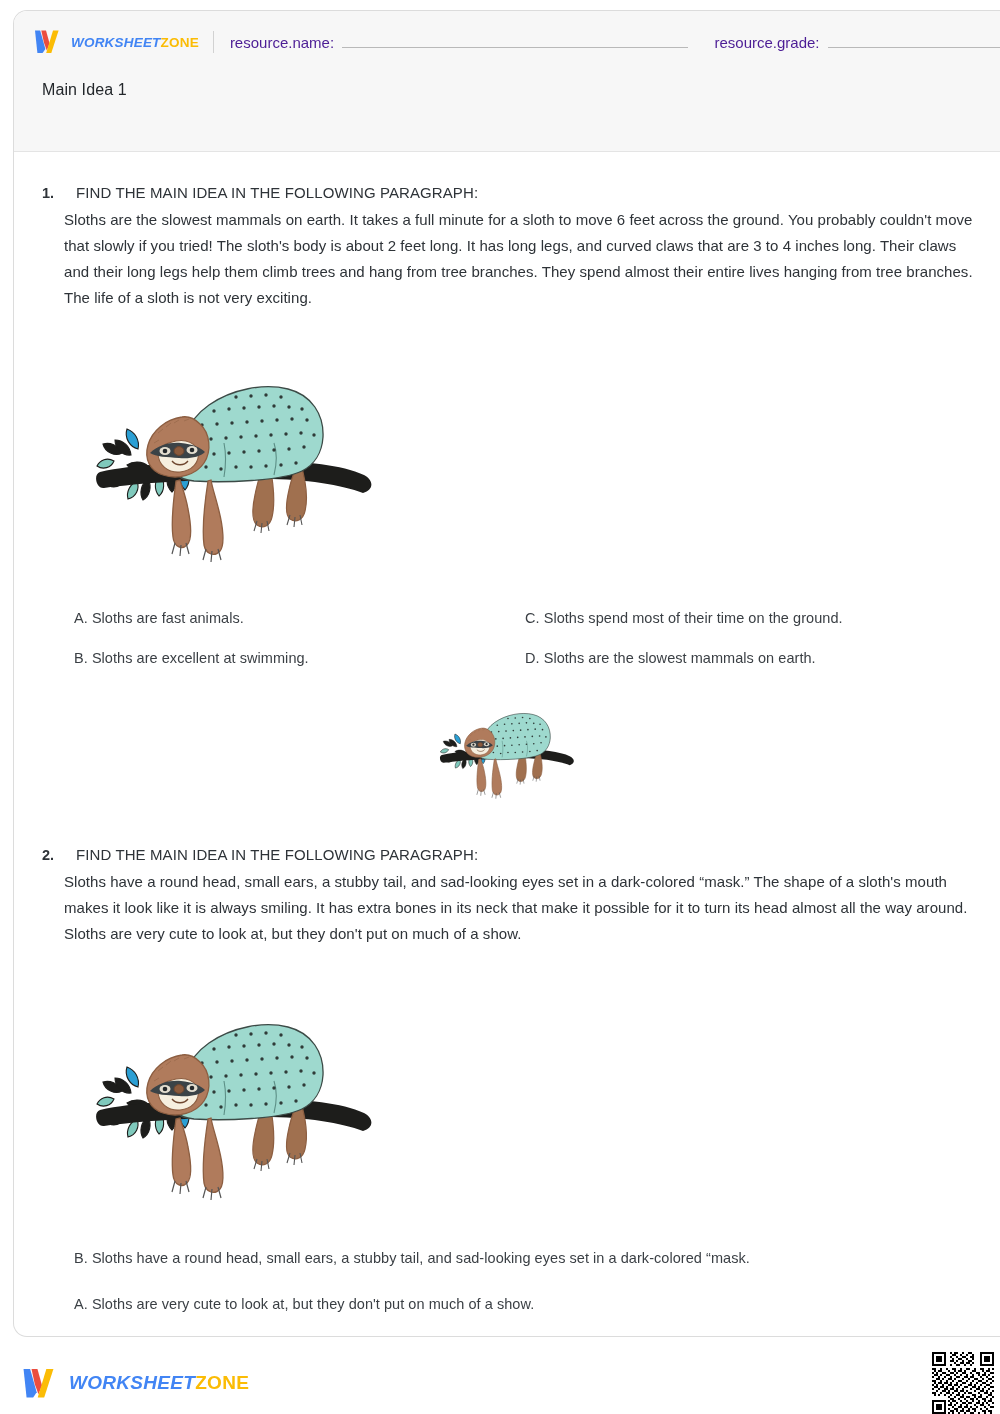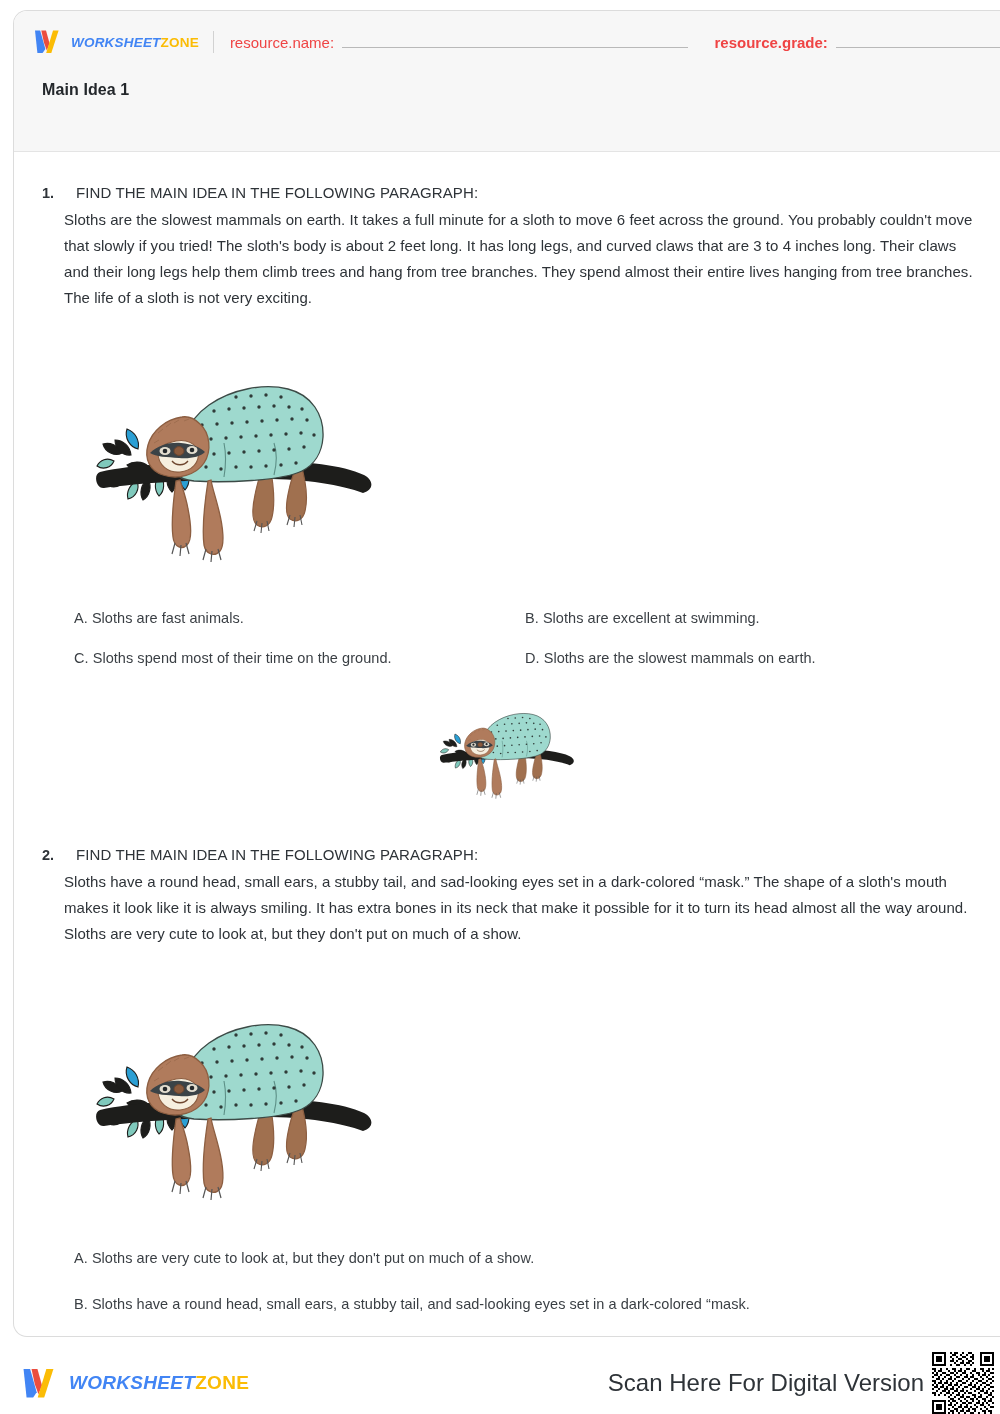--- a/index.html
+++ b/index.html
@@ -73,40 +73,40 @@
     flex: 0 0 auto;
   }
   .field {
     display: flex;
     align-items: baseline;
     flex: 1 1 auto;
     min-width: 0;
   }
   .field-label {
     font-size: 15px;
-    color: #ef4444;
+    color: #4c1d95;
     white-space: nowrap;
     flex: 0 0 auto;
   }
   .field-line {
     flex: 1 1 auto;
     border-bottom: 1px solid #b9b9b9;
     height: 13px;
     margin-left: 8px;
     min-width: 20px;
   }
   .field-name { flex: 0 1 530px; }
-  .field-grade { flex: 0 1 330px; margin-left: 26px; font-weight: bold; }
+  .field-grade { flex: 0 1 330px; margin-left: 26px; }
 
   .title-block {
     padding: 8px 0 0 28px;
   }
   .sheet-title {
     font-size: 16px;
-    font-weight: bold;
+    font-weight: normal;
     color: #23272b;
     margin: 0 0 7px 0;
     letter-spacing: .1px;
   }
   .sheet-meta {
     font-size: 14.5px;
     color: #3a3f44;
     margin: 0;
   }
   .sheet-meta .meta-value { margin-left: 10px; }
@@ -375,22 +375,22 @@
       <ellipse cx="105" cy="94" rx="5" ry="4.4" fill="#8a5a3c" stroke="#6d452e" stroke-width="1"></ellipse>
 
       <path d="M98 104 C102 109 110 109 114 104" stroke="#6d452e" stroke-width="1.3" fill="none"></path>
     </g>
   </svg>
 </span>
       </div>
 
       <div class="answers-grid two-col">
         <div class="answer">A. Sloths are fast animals.</div>
+        <div class="answer">C. Sloths spend most of their time on the ground.</div>
         <div class="answer">B. Sloths are excellent at swimming.</div>
-        <div class="answer">C. Sloths spend most of their time on the ground.</div>
         <div class="answer">D. Sloths are the slowest mammals on earth.</div>
       </div>
 
       <div class="illustration-wrap center" style="margin-top:12px;margin-bottom:34px;">
         <span class="sloth-slot" style="display:inline-block;width:156px;height:107px;">
   <svg class="sloth-svg" viewBox="0 0 320 220" width="156" height="107" style="display: block;">
     <g>
 
       <g stroke="#1d1d1b" stroke-width="1.1">
         <path d="M40 104 C33 100 26 103 23 109 C29 113 37 111 40 104 Z" fill="#7fc9bc"></path>
@@ -605,41 +605,40 @@
 
       <ellipse cx="105" cy="94" rx="5" ry="4.4" fill="#8a5a3c" stroke="#6d452e" stroke-width="1"></ellipse>
 
       <path d="M98 104 C102 109 110 109 114 104" stroke="#6d452e" stroke-width="1.3" fill="none"></path>
     </g>
   </svg>
 </span>
       </div>
 
       <div class="answers-grid one-col">
+        <div class="answer">B. Sloths have a round head, small ears, a stubby tail, and sad-looking eyes set in a dark-colored “mask.</div>
         <div class="answer">A. Sloths are very cute to look at, but they don't put on much of a show.</div>
-        <div class="answer">B. Sloths have a round head, small ears, a stubby tail, and sad-looking eyes set in a dark-colored “mask.</div>
       </div>
     </div>
 
   </div>
 </div>
 
 <div class="page-footer">
   <div class="footer-logo">
     <span class="logo-slot">
   <svg class="logo-mark" viewBox="0 0 30 26">
     <path d="M2 1.5 L7.2 1.5 L12.4 20 L9.6 24 L4.4 24 Z" fill="#4285f4"></path>
     <path d="M8.3 1.5 L13.0 1.5 L16.6 14.5 L13.8 21.5 L10.9 13.5 Z" fill="#ea4335" opacity="0.95"></path>
     <path d="M20.0 1.5 L25.6 1.5 L18.3 24 L13.2 24 Z" fill="#fbbc05"></path>
   </svg>
 </span>
     <span class="logo-text"><span class="w-blue">WORKSHEET</span><span class="z-amber">ZONE</span></span>
   </div>
   <div class="footer-right">
-    <span class="scan-text">Scan Here For Digital Version</span>
     <span class="qr-slot">
   <svg class="qr" viewBox="0 0 33 33" shape-rendering="crispEdges">
     <rect width="33" height="33" fill="#ffffff"></rect>
     <g fill="#000000">
       <rect x="1" y="1" width="7" height="1"></rect>
             <rect x="1" y="7" width="7" height="1"></rect>
       <rect x="1" y="1" width="1" height="7"></rect>
             <rect x="7" y="1" width="1" height="7"></rect>
       <rect x="3" y="3" width="3" height="3"></rect>
       <rect x="25" y="1" width="7" height="1"></rect>

